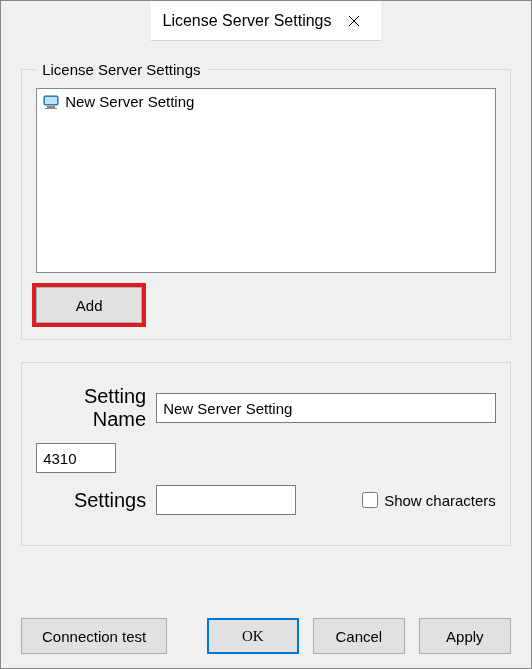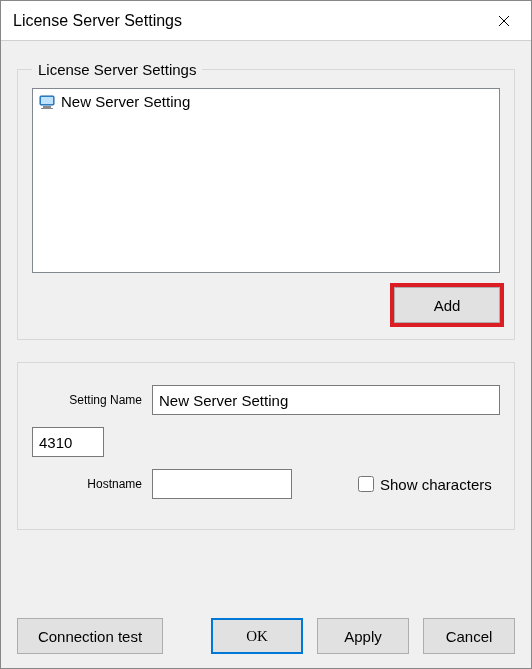--- a/index.html
+++ b/index.html
@@ -10,20 +10,21 @@
     color: #000;
     background: #fff;
   }
   .window {
     width: 532px;
     height: 669px;
     background: #f0f0f0;
     border: 1px solid #878787;
     display:flex;
     flex-direction: column;
+    align-items: center;
   }
   .titlebar {
     height: 40px;
     background: #ffffff;
     display:flex;
     align-items:center;
     justify-content: space-between;
     padding: 0 4px 0 12px;
     border-bottom: 1px solid #d0d0d0;
   }
@@ -60,20 +61,21 @@
     gap:6px;
     padding: 2px 4px;
     font-size: 15px;
   }
   .list-item .srv-icon { width:16px; height:16px; flex:0 0 auto; }
   .btn-row-right {
     display:flex;
     justify-content:flex-end;
     gap: 16px;
     margin-top: 14px;
+    flex-direction: column;
   }
   button.btn {
     font: inherit;
     width: 106px;
     height: 36px;
     background: #e1e1e1;
     border: 1px solid #adadad;
     cursor: pointer;
     padding:0;
   }
@@ -83,21 +85,21 @@
   }
   .form-row {
     display:flex;
     align-items:center;
     margin: 12px 0;
   }
   .form-row label.lbl {
     width: 120px;
     text-align: right;
     padding-right: 10px;
-    font-size: 12px;
+    font-size: 20px;
   }
   input.text {
     font: inherit;
     height: 30px;
     border: 1px solid #7a7a7a;
     background:#fff;
     padding: 2px 6px;
   }
   input.text.focus {
     border: 1px solid #0078d7;
@@ -161,36 +163,36 @@
 
     <fieldset class="group" style="padding-bottom:18px;">
 
       <div class="form-row">
         <label class="lbl">Setting Name</label>
         <input class="text" type="text" style="flex: 1 1 0%;" value="New Server Setting">
       </div>
 
 
       <div class="form-row">
-        <input class="text" type="text" style="width: 72px;" value="4310">
+        <input class="text" type="text" style="width: 80px;" value="4310">
       </div>
 
       <div class="form-row">
-        <label class="lbl">Hostname</label>
+        <label class="lbl">Settings</label>
         <input class="text" type="password" style="width: 140px;" value="">
         <div style="width:26px;"></div>
         <div class="chk-row">
           <input type="checkbox" id="showchars" style="">
           <label for="showchars">Show characters</label>
         </div>
       </div>
     </fieldset>
 
     <div class="bottom-bar">
       <button class="btn wide">Connection test</button>
       <div class="spacer"></div>
       <button class="btn primary std">OK</button>
+      <button class="btn std">Cancel</button>
       <button class="btn std">Apply</button>
-      <button class="btn std">Cancel</button>
     </div>
 
   </div>
 </div>
 
 </body></html>

